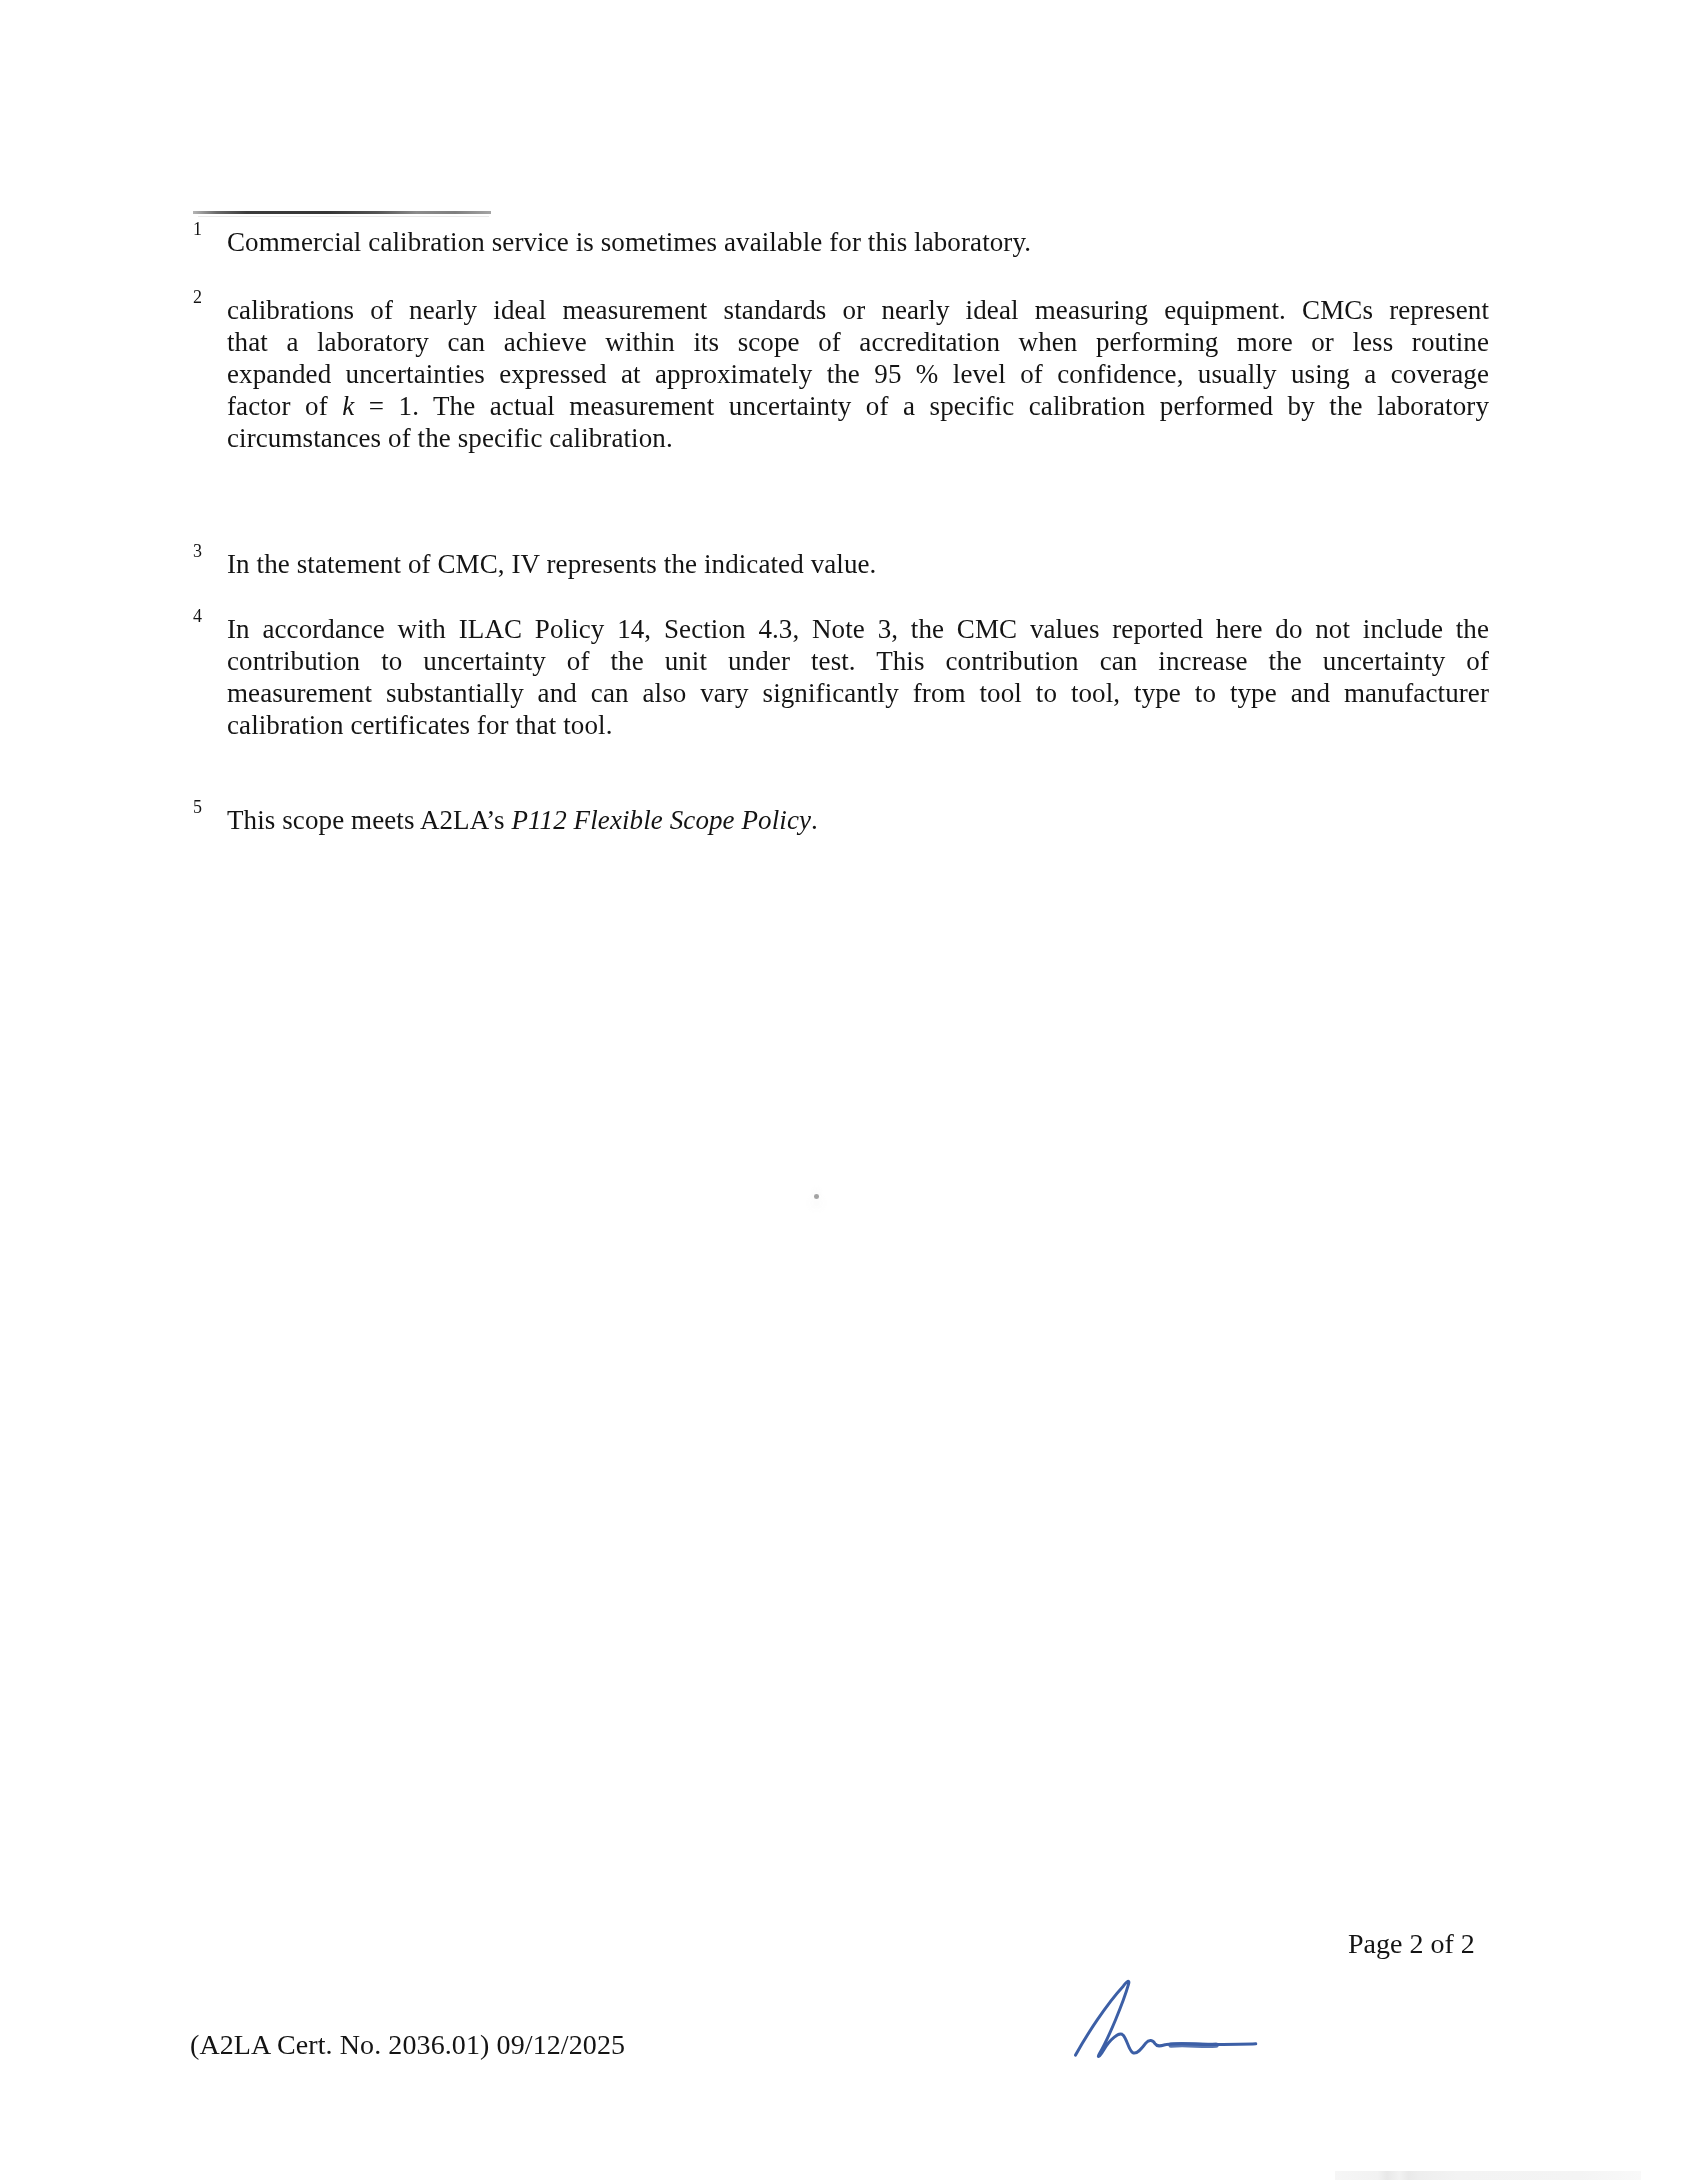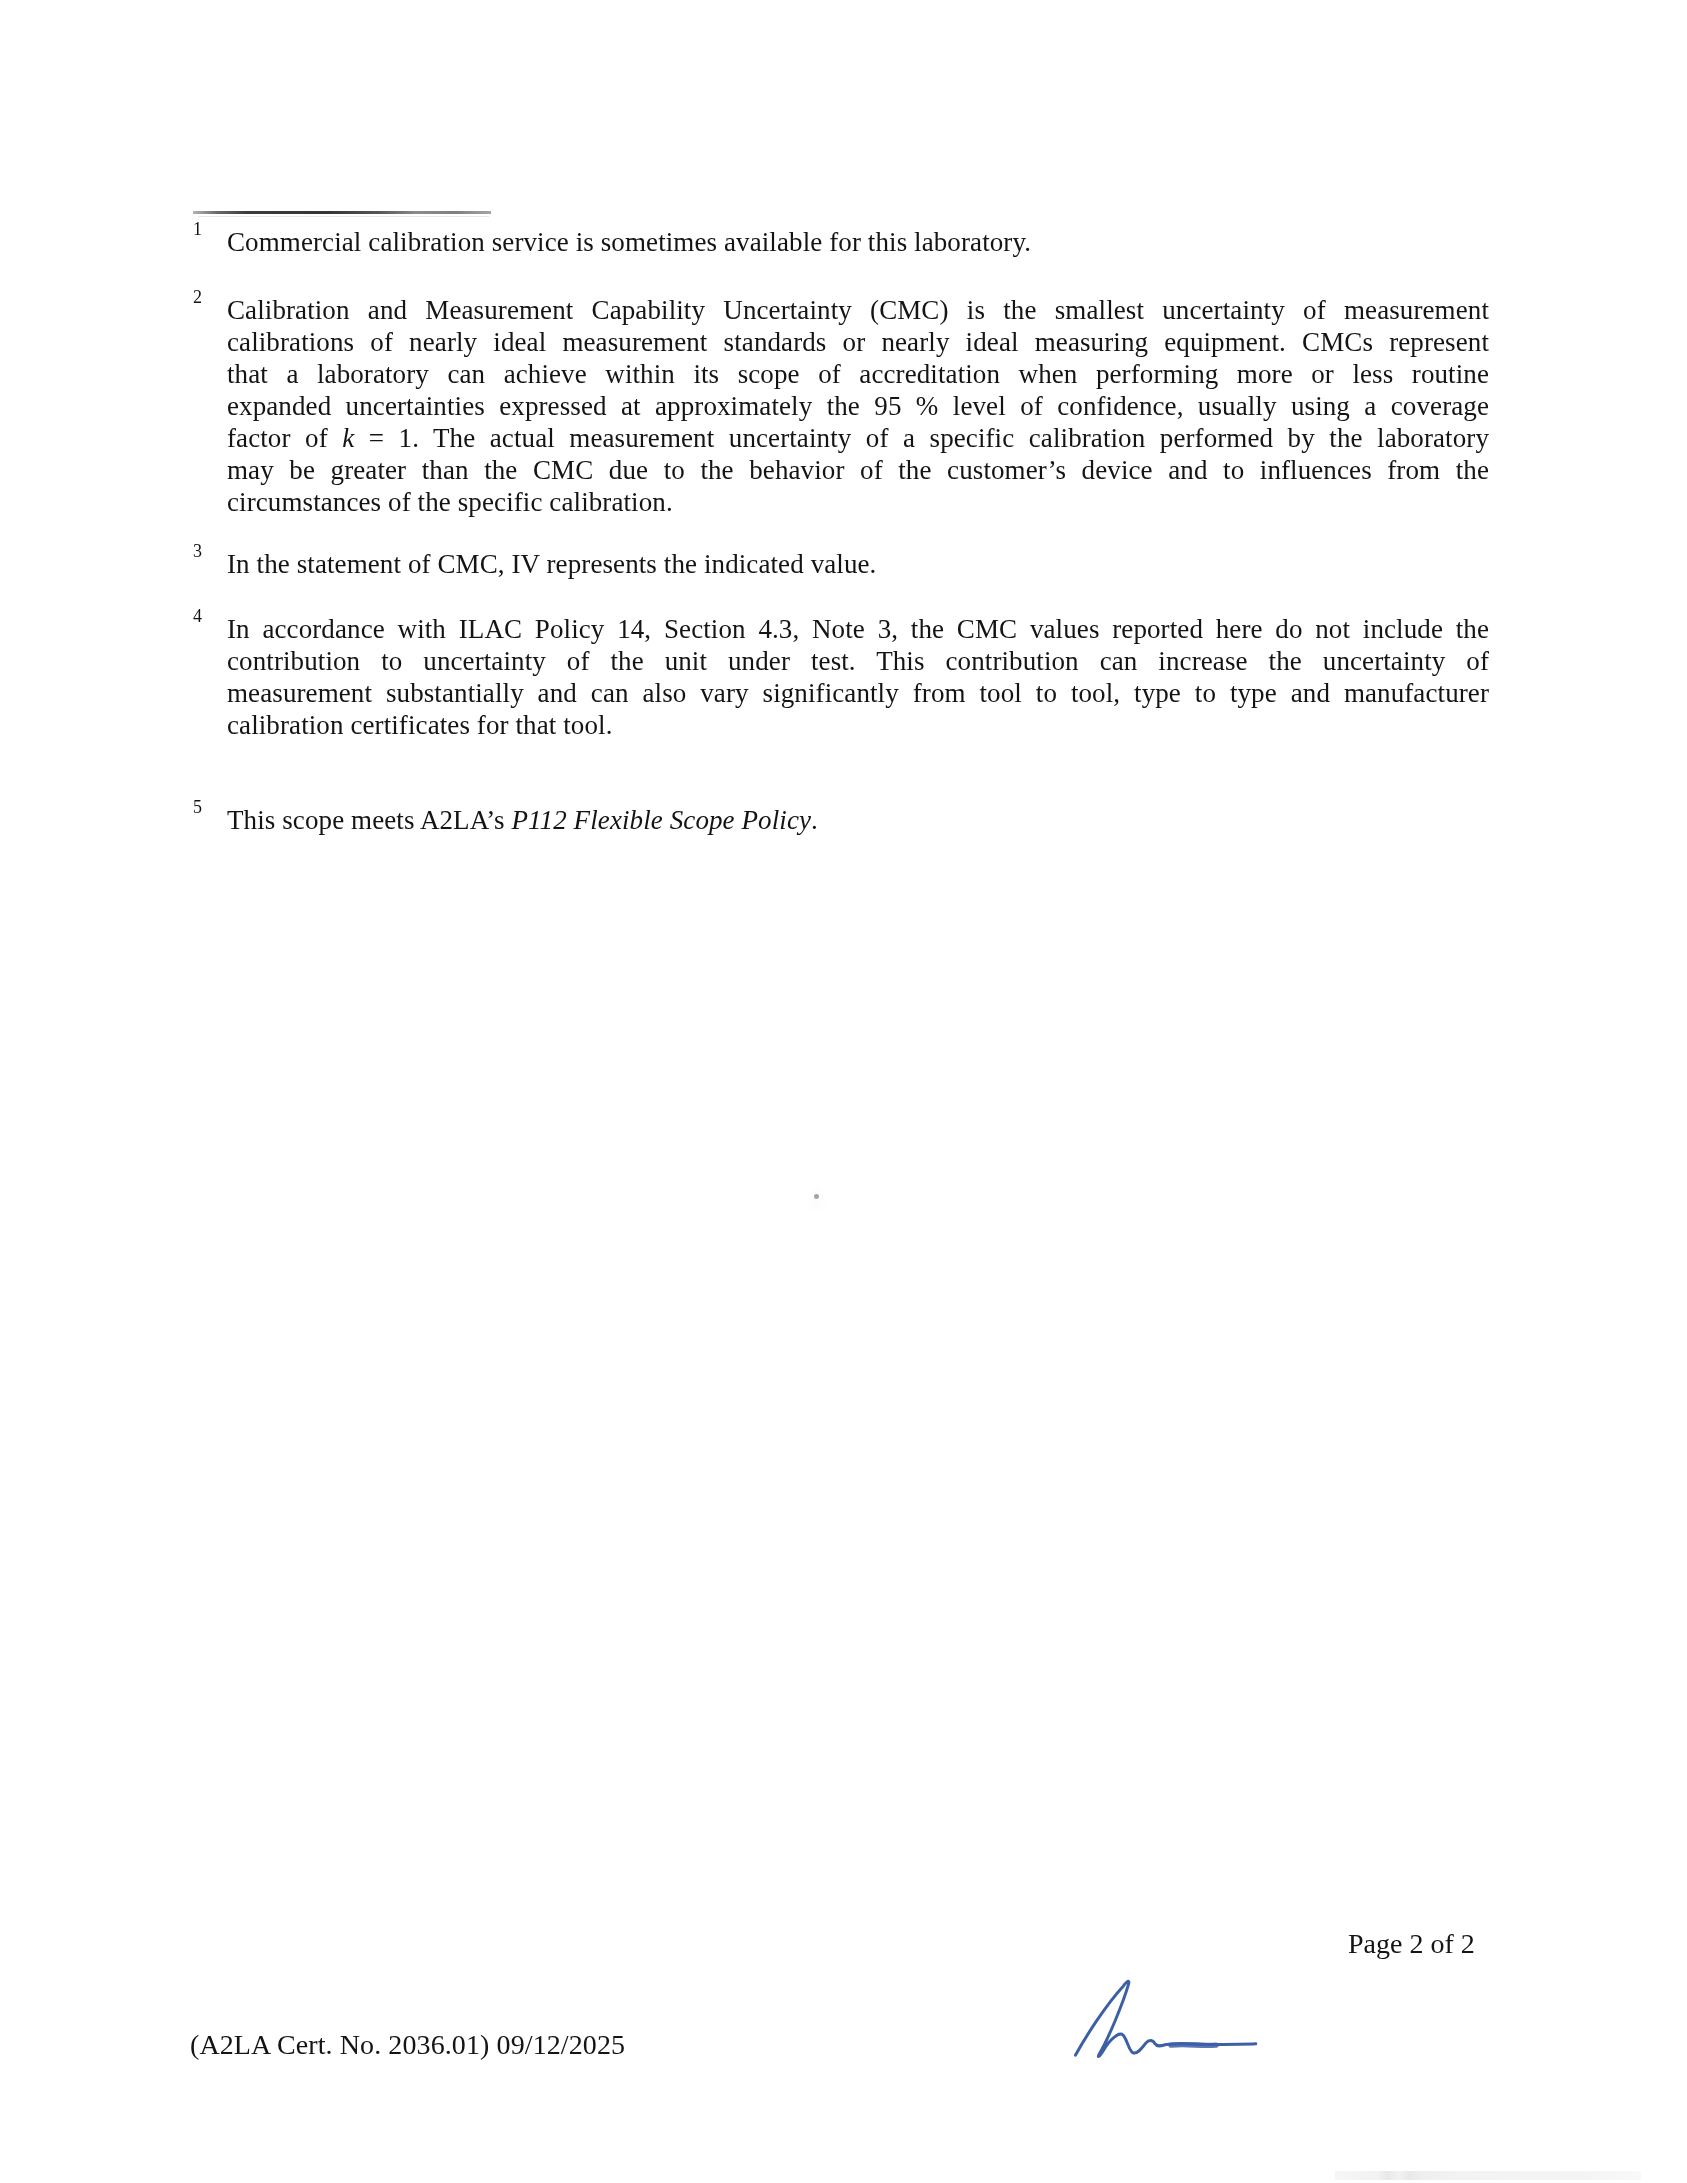--- a/index.html
+++ b/index.html
@@ -119,26 +119,24 @@
   <div class="fn-separator"></div>
   <div class="fn-separator-ghost"></div>
 
   <div id="footnotes">
       <div class="footnote fn-pos-1">
         <span class="marker">1</span>
         <div class="line"><span>Commercial calibration service is sometimes available for this laboratory.</span></div>
       </div>
       <div class="footnote fn-pos-2">
         <span class="marker">2</span>
-        <div class="line jline"><span>Calibration and Measurement Capability Uncertainty (CMC) is the smallest uncertainty of measurement</span></div>
         <div class="line jline"><span>calibrations of nearly ideal measurement standards or nearly ideal measuring equipment. CMCs represent</span></div>
         <div class="line jline"><span>that a laboratory can achieve within its scope of accreditation when performing more or less routine</span></div>
         <div class="line jline"><span>expanded uncertainties expressed at approximately the 95 % level of confidence, usually using a coverage</span></div>
         <div class="line jline"><span>factor of </span><span class="italic">k</span><span> = 1.  The actual measurement uncertainty of a specific calibration performed by the laboratory</span></div>
-        <div class="line jline"><span>may be greater than the CMC due to the behavior of the customer’s device and to influences from the</span></div>
         <div class="line"><span>circumstances of the specific calibration.</span></div>
       </div>
       <div class="footnote fn-pos-3">
         <span class="marker">3</span>
         <div class="line"><span>In the statement of CMC, IV represents the indicated value.</span></div>
       </div>
       <div class="footnote fn-pos-4">
         <span class="marker">4</span>
         <div class="line jline"><span>In accordance with ILAC Policy 14, Section 4.3, Note 3, the CMC values reported here do not include the</span></div>
         <div class="line jline"><span>contribution to uncertainty of the unit under test. This contribution can increase the uncertainty of</span></div>

